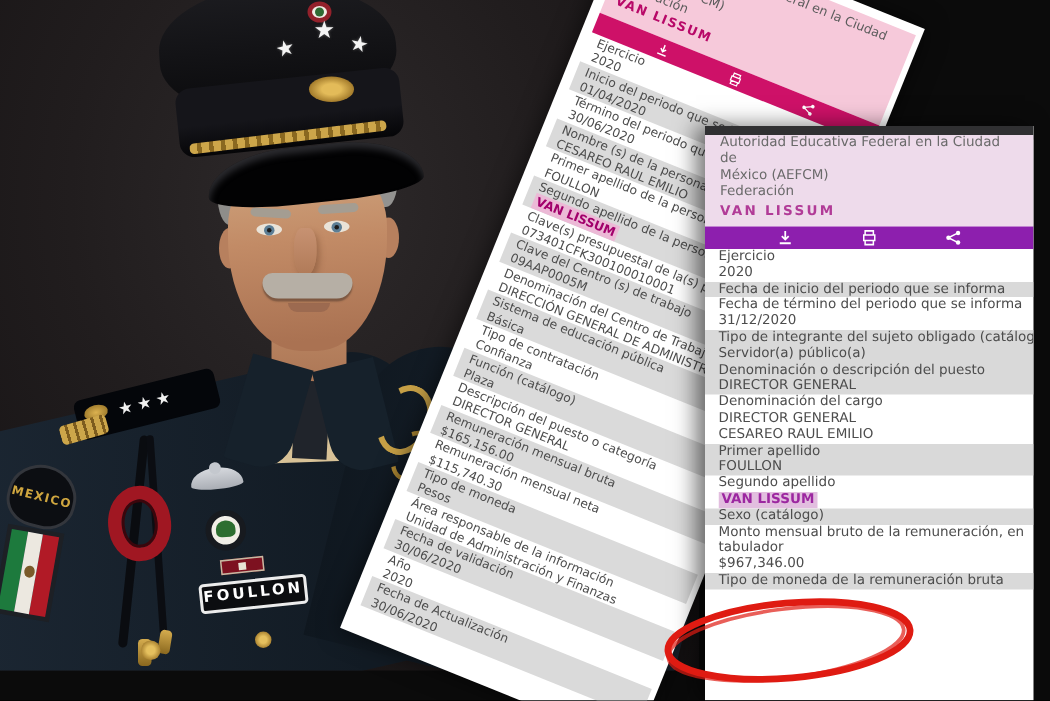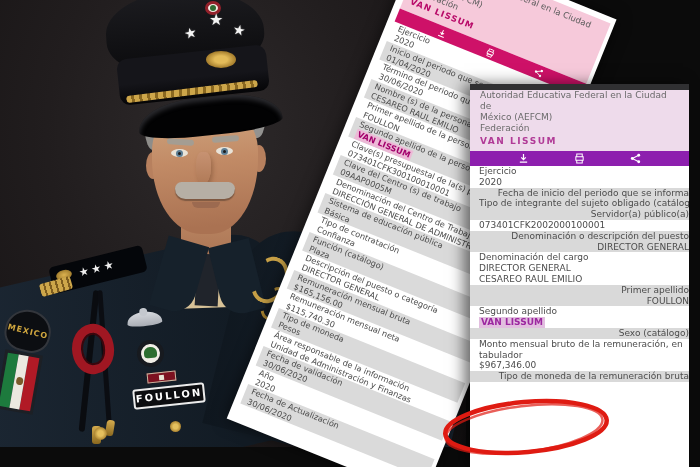--- a/index.html
+++ b/index.html
@@ -125,21 +125,21 @@
   .front-topbar{height:9px;background:#303032;}
   .front-header{background:#eedbeb;padding:0 10px 4px;font-size:9px;line-height:11px;color:#6a6a6a;
                 margin-top:0;}
   .front-header .clip{margin-top:-3px;}
   .front-header .subj{color:#b13b97;font-weight:bold;letter-spacing:1.5px;margin-top:2px;}
   .front-toolbar{height:15px;background:#8d1fae;display:flex;align-items:center;
                  justify-content:space-around;padding:0 26px;}
   .front-rows{font-size:9px;line-height:10.8px;color:#4c4c4c;}
   .front-rows .pair{padding-left:9px;}
   .front-rows .pair div{white-space:nowrap;overflow:hidden;}
-  .front-rows .pair.alt{background:#d9d9d9;text-align:right;}
+  .front-rows .pair.alt{background:#d9d9d9;}
   .front-rows .hl{background:#e2bedf;color:#9c27a0;display:inline-block;padding:0 2px;font-weight:bold;}
 
   .tool-icon{display:inline-flex;cursor:pointer;}
 
   
   .red-circle{position:absolute;left:438px;top:396px;width:176px;height:64px;z-index:4;pointer-events:none;}
 </style>
 </head>
 <body>
 
@@ -362,26 +362,29 @@
     </div>
     <div class="front-rows">
 
     <div class="pair">
           <div class="lbl">Ejercicio</div>
           <div class="val">2020</div>
         </div>
         <div class="pair alt">
           <div class="lbl">Fecha de inicio del periodo que se informa</div>
         </div>
+        <div class="pair">
+          <div class="lbl">Fecha de término del periodo que se informa</div>
+          <div class="val">31/12/2020</div>
+        </div>
         <div class="pair alt">
           <div class="lbl">Tipo de integrante del sujeto obligado (catálogo)</div>
           <div class="val">Servidor(a) público(a)</div>
         </div>
         <div class="pair">
-          <div class="val">073401CFK2002000100001</div>
         </div>
         <div class="pair alt">
           <div class="lbl">Denominación o descripción del puesto</div>
           <div class="val">DIRECTOR GENERAL</div>
         </div>
         <div class="pair">
           <div class="lbl">Denominación del cargo</div>
           <div class="val">DIRECTOR GENERAL</div>
         </div>
         <div class="pair">

